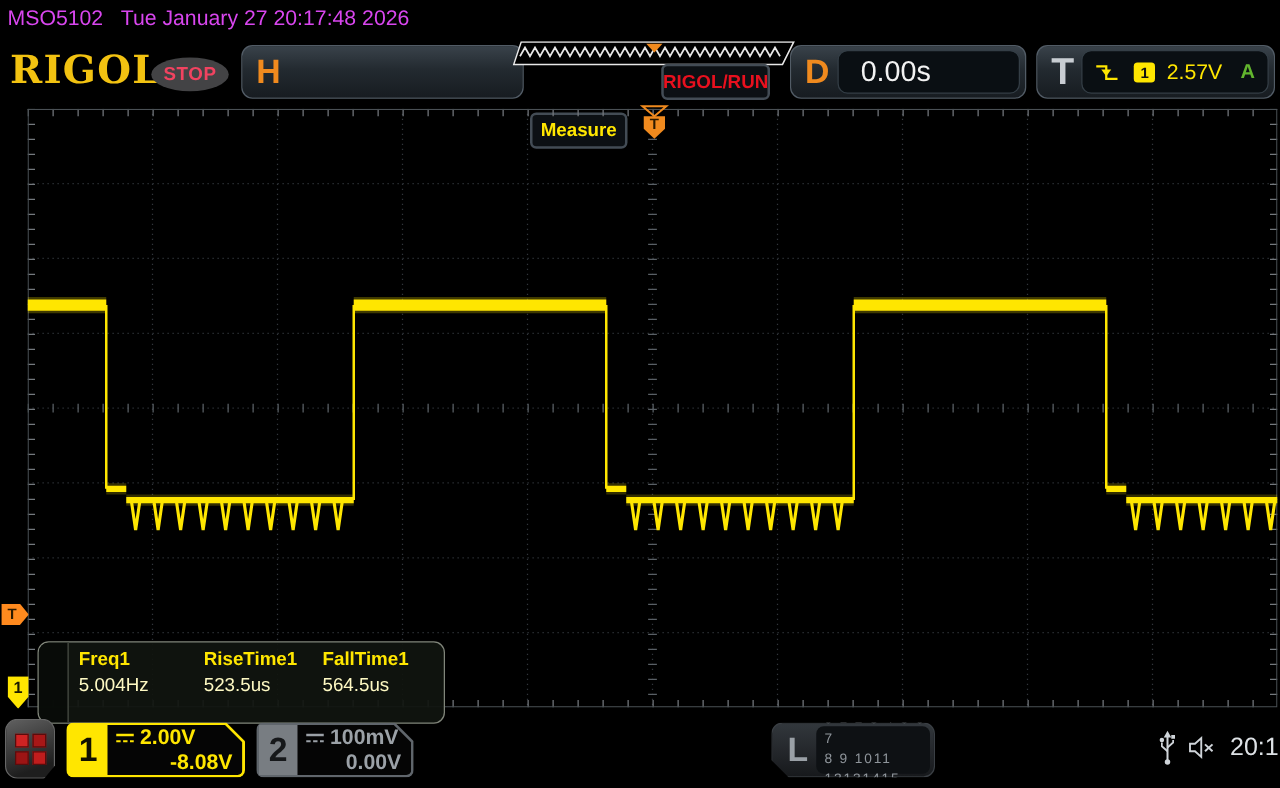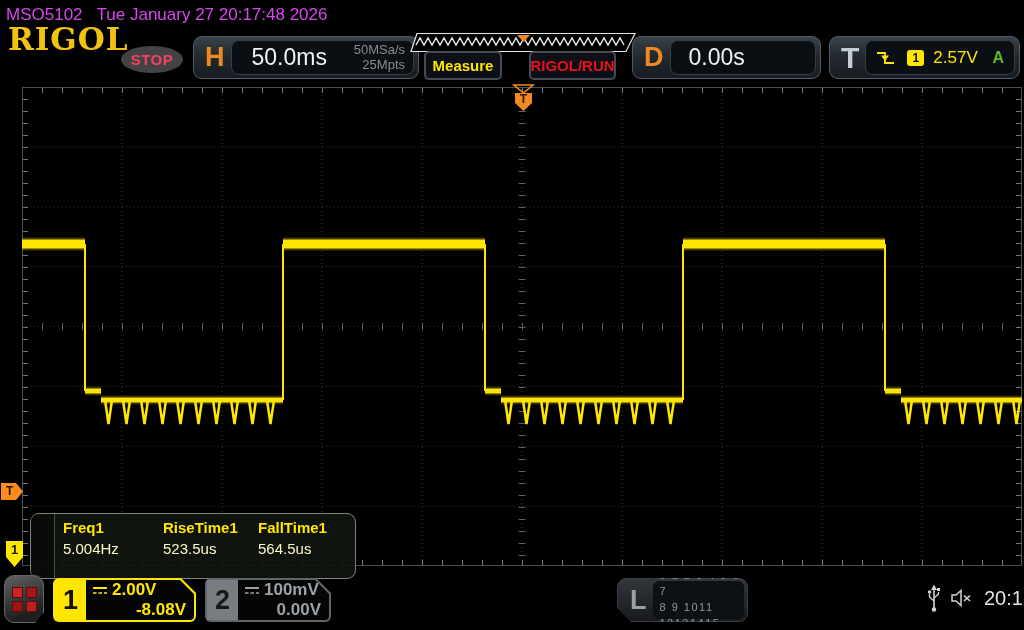--- a/index.html
+++ b/index.html
@@ -8,21 +8,21 @@
   }
   *{margin:0;padding:0;box-sizing:border-box;}
   body{background:#000;font-family:"Liberation Sans",sans-serif;}
   .screen{position:relative;width:1024px;height:630px;background:#000;overflow:hidden;}
 
   
   .titlebar{position:absolute;left:6px;top:0;height:30px;line-height:30px;color:#d946ef;font-size:17px;}
   .titlebar span{margin-right:14px;}
 
   
-  .logo{position:absolute;left:8px;top:21px;font-family:"DejaVu Serif",serif;font-weight:bold;
+  .logo{position:absolute;left:8px;top:38px;font-family:"DejaVu Serif",serif;font-weight:bold;
         font-size:31px;color:#f2c211;letter-spacing:1px;}
   .stop-badge{position:absolute;left:121px;top:46px;width:62px;height:27px;border-radius:50%;
         background:#434345;display:flex;align-items:center;justify-content:center;
         color:var(--c-stop);font-weight:bold;font-size:15px;letter-spacing:.5px;}
   .hdr-box{position:absolute;top:36px;height:43px;border-radius:9px;border:1px solid #525c66;
         background:linear-gradient(180deg,#39424a 0%,#232a30 45%,#171c21 100%);
         display:flex;align-items:center;}
   .hdr-letter{font-size:27px;font-weight:bold;color:var(--c-orange);margin:0 6px 0 11px;}
   .hdr-letter.t{color:#c8cdd2;font-size:30px;}
   .hdr-inner{flex:1;height:35px;margin-right:4px;background:#0a0f13;border:1px solid #343e46;
@@ -31,21 +31,21 @@
   .tb-rates{margin-left:auto;margin-right:8px;text-align:right;color:#868d94;font-size:13px;line-height:1.15;}
   .delay-val{color:#f2f2f2;font-size:23px;margin-left:18px;}
   .trig-inner{gap:9px;}
   .trig-badge{width:17px;height:16px;background:var(--c-ch1);border-radius:3px;color:#111;
         font-size:12px;font-weight:bold;display:flex;align-items:center;justify-content:center;margin-left:2px;}
   .trig-level{color:var(--c-ch1);font-size:17px;}
   .trig-mode{margin-left:auto;margin-right:10px;color:var(--c-green);font-size:16px;font-weight:bold;}
   .btn{position:absolute;top:51px;height:29px;background:#0c1014;border:2px solid #434c55;
         border-radius:5px;display:flex;align-items:center;justify-content:center;
         font-size:15px;font-weight:bold;}
-  .btn-measure{left:424px;width:78px;color:var(--c-ch1);}
+  .btn-measure{left:424px;width:78px;color:var(--c-ch1);margin-top:39px;}
   .btn-stoprun{left:529px;width:87px;color:var(--c-red);}
   .preview{position:absolute;left:410px;top:33px;}
 
   
   .grid-wrap{position:absolute;left:22px;top:87px;width:1000px;height:479px;}
 
   
   .tpos-marker{position:absolute;left:509px;top:83px;}
   .tlevel-marker{position:absolute;left:1px;top:483px;width:22px;height:17px;background:var(--c-trig);
         clip-path:polygon(0 0,68% 0,100% 50%,68% 100%,0 100%);
@@ -109,27 +109,20 @@
 
   <div class="titlebar">
     <span>MSO5102</span><span>Tue January 27 20:17:48 2026</span>
   </div>
 
   <div class="logo">RIGOL</div>
   <div class="stop-badge">STOP</div>
 
   <div class="hdr-box" style="left:193px;width:226px;">
     <span class="hdr-letter">H</span>
-    <div class="hdr-inner">
-      <span class="tb-main">50.0ms</span>
-      <div class="tb-rates">
-        <div>50MSa/s</div>
-        <div>25Mpts</div>
-      </div>
-    </div>
   </div>
 
   <svg class="preview" width="226" height="20">
     <polygon points="7,0.5 225,0.5 216,18.5 1,18.5" fill="#000" stroke="#e8e8e8" stroke-width="1.2"></polygon>
     <polyline id="zigzag" fill="none" stroke="#e8e8e8" stroke-width="1.4" points="6,12 10,5 14,12 18,5 22,12 26,5 30,12 34,5 38,12 42,5 46,12 50,5 54,12 58,5 62,12 66,5 70,12 74,5 78,12 82,5 86,12 90,5 94,12 98,5 102,12 106,5 110,12 114,5 118,12 122,5 126,12 130,5 134,12 138,5 142,12 146,5 150,12 154,5 158,12 162,5 166,12 170,5 174,12 178,5 182,12 186,5 190,12 194,5 198,12 202,5 206,12 210,5 214,12"></polyline>
     <polygon points="107,2 120,2 113.5,9" fill="var(--c-orange)"></polygon>
   </svg>
 
   <div class="btn btn-measure">Measure</div>
   <div class="btn btn-stoprun">RIGOL/RUN</div>

